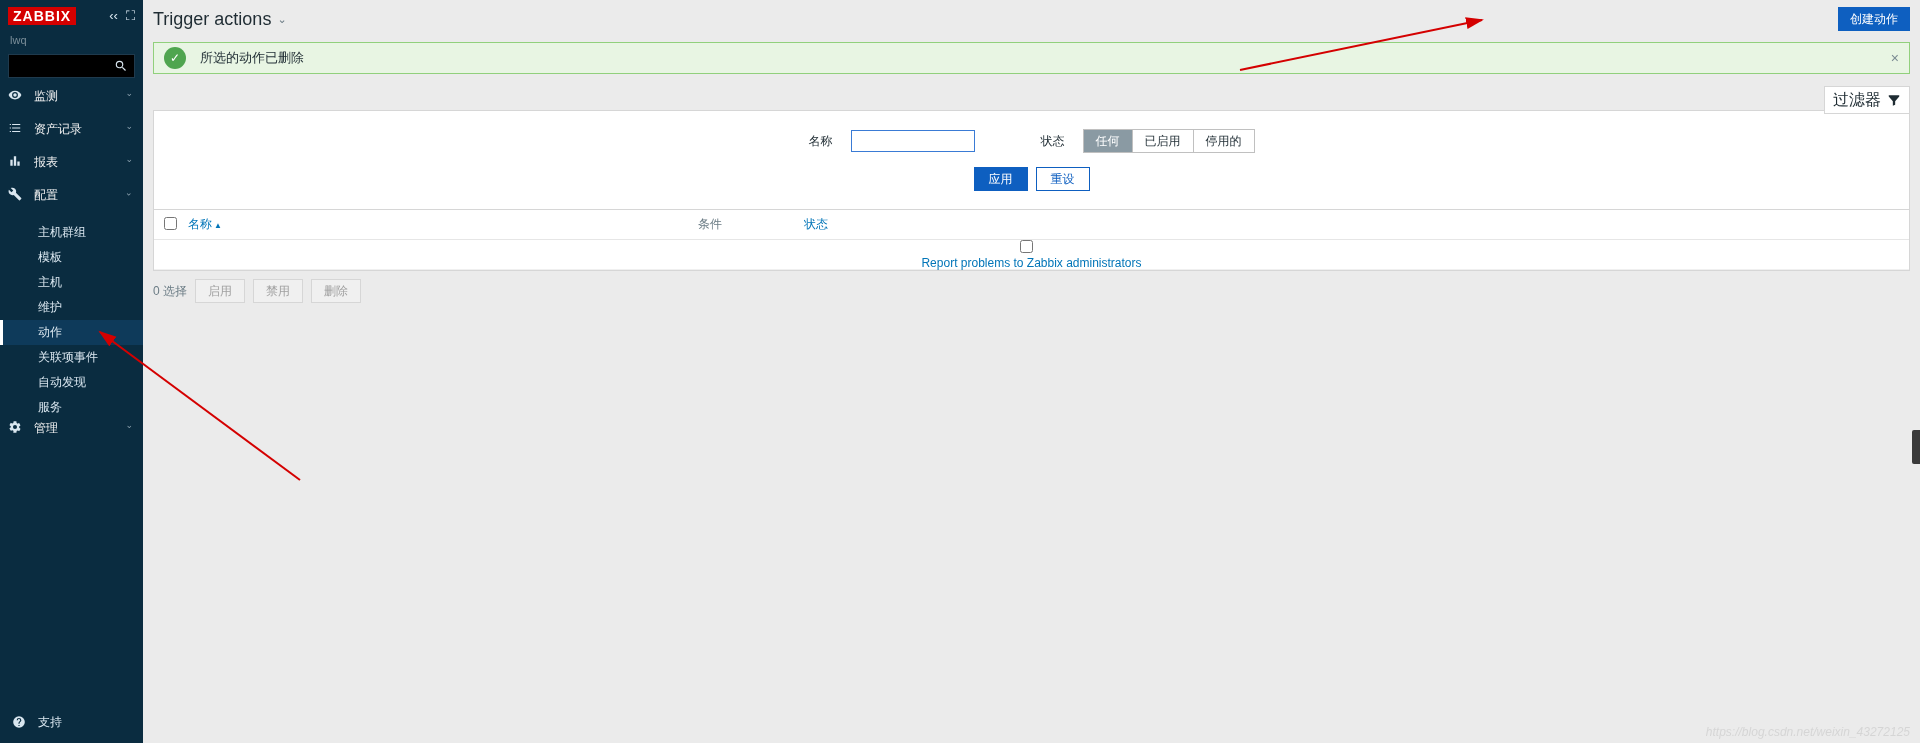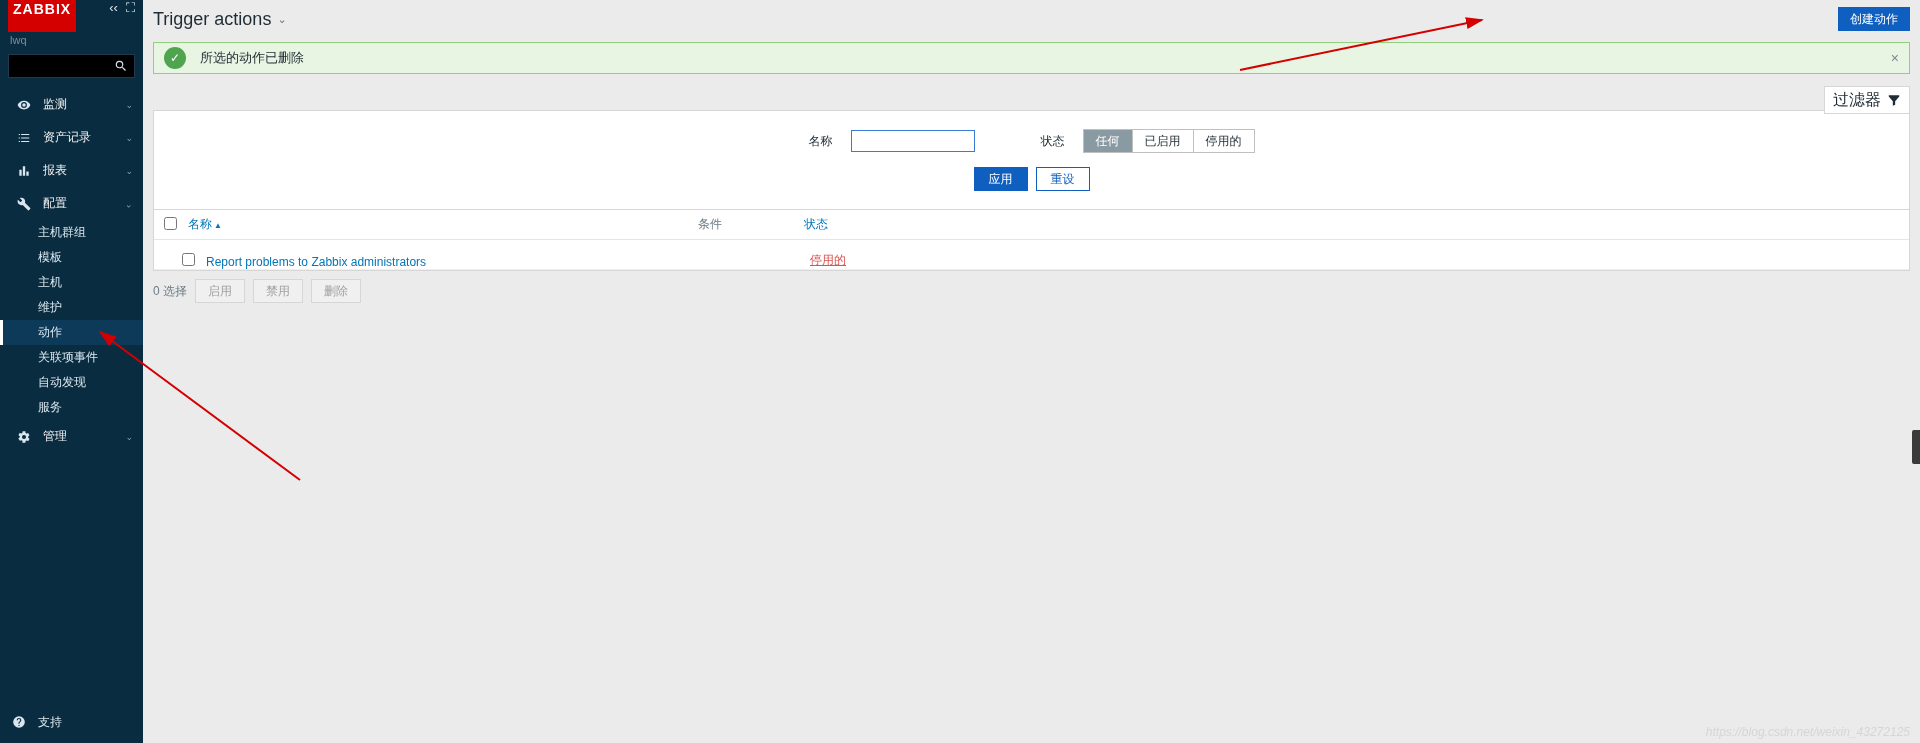--- a/index.html
+++ b/index.html
@@ -1,27 +1,27 @@
 <!DOCTYPE html>
 <html><head>
 <meta charset="utf-8">
 <style>
 * { margin: 0; padding: 0; box-sizing: border-box; font-family: Arial, "Microsoft YaHei", sans-serif; }
 body { background: #ebebeb; font-size: 12px; color: #1f2c33; overflow: hidden; width: 1920px; height: 743px; position: relative; }
 
 
 .sidebar { position: absolute; left: 0; top: 0; width: 143px; height: 743px; background: #0a2c40; color: #f2f2f2; }
-.sidebar-header { height: 32px; display: flex; justify-content: space-between; padding: 0 8px; }
+.sidebar-header { height: 32px; display: flex; align-items: center; justify-content: space-between; padding: 0 8px; }
 .logo { background: #d40000; color: #fff; font-weight: bold; font-size: 14px; padding: 1px 5px; letter-spacing: 1px; }
 .header-icons { display: flex; gap: 8px; color: #d9e6ef; font-size: 13px; }
 .user-line { color: #7b8e99; font-size: 11px; padding: 2px 10px 8px; }
 .search-box { margin: 0 8px 10px; height: 24px; background: #000; border: 1px solid #1f3a4d; display: flex; align-items: center; justify-content: flex-end; padding-right: 6px; }
 .search-box svg { width: 14px; height: 14px; fill: #d9e6ef; }
 
-.nav-item { height: 33px; display: flex; align-items: center; padding: 0 15px; color: #f2f2f2; cursor: pointer; position: relative; }
+.nav-item { height: 33px; display: flex; padding: 0 6px; color: #f2f2f2; cursor: pointer; position: relative; }
 .nav-item .nav-icon { width: 18px; margin-right: 10px; display: flex; justify-content: center; }
 .nav-item .nav-icon svg { width: 14px; height: 14px; fill: #d9e6ef; }
 .nav-item .chev { position: absolute; right: 10px; font-size: 9px; color: #8aa0ad; }
 .nav-item.open .chev { transform: rotate(180deg); }
 
 .subnav-item { height: 25px; display: flex; align-items: center; padding-left: 38px; color: #d9e6ef; cursor: pointer; font-size: 12px; }
 .subnav-item.active { background: #0e3a5a; border-left: 3px solid #fff; padding-left: 35px; }
 
 .support-row { position: absolute; bottom: 6px; left: 0; width: 100%; height: 30px; display: flex; align-items: center; padding: 0 10px; color: #d9e6ef; }
 .support-row .nav-icon { width: 18px; margin-right: 10px; display: flex; justify-content: center; }
@@ -56,21 +56,21 @@
 
 .data-table { margin: 0 10px; background: #fff; border: 1px solid #d6d6d6; border-top: none; }
 .tbl-head { display: flex; align-items: center; height: 30px; border-bottom: 1px solid #e6e6e6; padding: 0 10px; font-size: 12px; color: #6b7c85; }
 .tbl-head .col-chk { width: 24px; }
 .tbl-head .col-name { flex: 0 0 510px; color: #0275b8; cursor: pointer; }
 .tbl-head .col-name .sort { font-size: 8px; margin-left: 2px; }
 .tbl-head .col-cond { flex: 0 0 70px; }
 .tbl-head .col-op { flex: 1; }
 .tbl-head .col-stat { flex: 0 0 60px; text-align: right; color: #0275b8; cursor: pointer; }
 
-.tbl-row { display: flex; align-items: flex-end; height: 30px; border-bottom: 1px solid #f0f0f0; padding: 0 28px; font-size: 12px; }
+.tbl-row { display: flex; align-items: center; height: 30px; border-bottom: 1px solid #f0f0f0; padding: 0 10px; font-size: 12px; flex-direction: column; }
 .tbl-row .col-chk { width: 24px; }
 .tbl-row .col-chk input { width: 13px; height: 13px; }
 .tbl-row .col-name { flex: 0 0 510px; }
 .tbl-row .col-name a { color: #0275b8; text-decoration: none; }
 .tbl-row .col-cond { flex: 0 0 70px; }
 .tbl-row .col-op { flex: 1; color: #1f2c33; }
 .tbl-row .col-op b { font-weight: bold; }
 .tbl-row .col-stat { flex: 0 0 60px; text-align: right; }
 .tbl-row .col-stat a { color: #d9534f; text-decoration: underline; cursor: pointer; }
 

